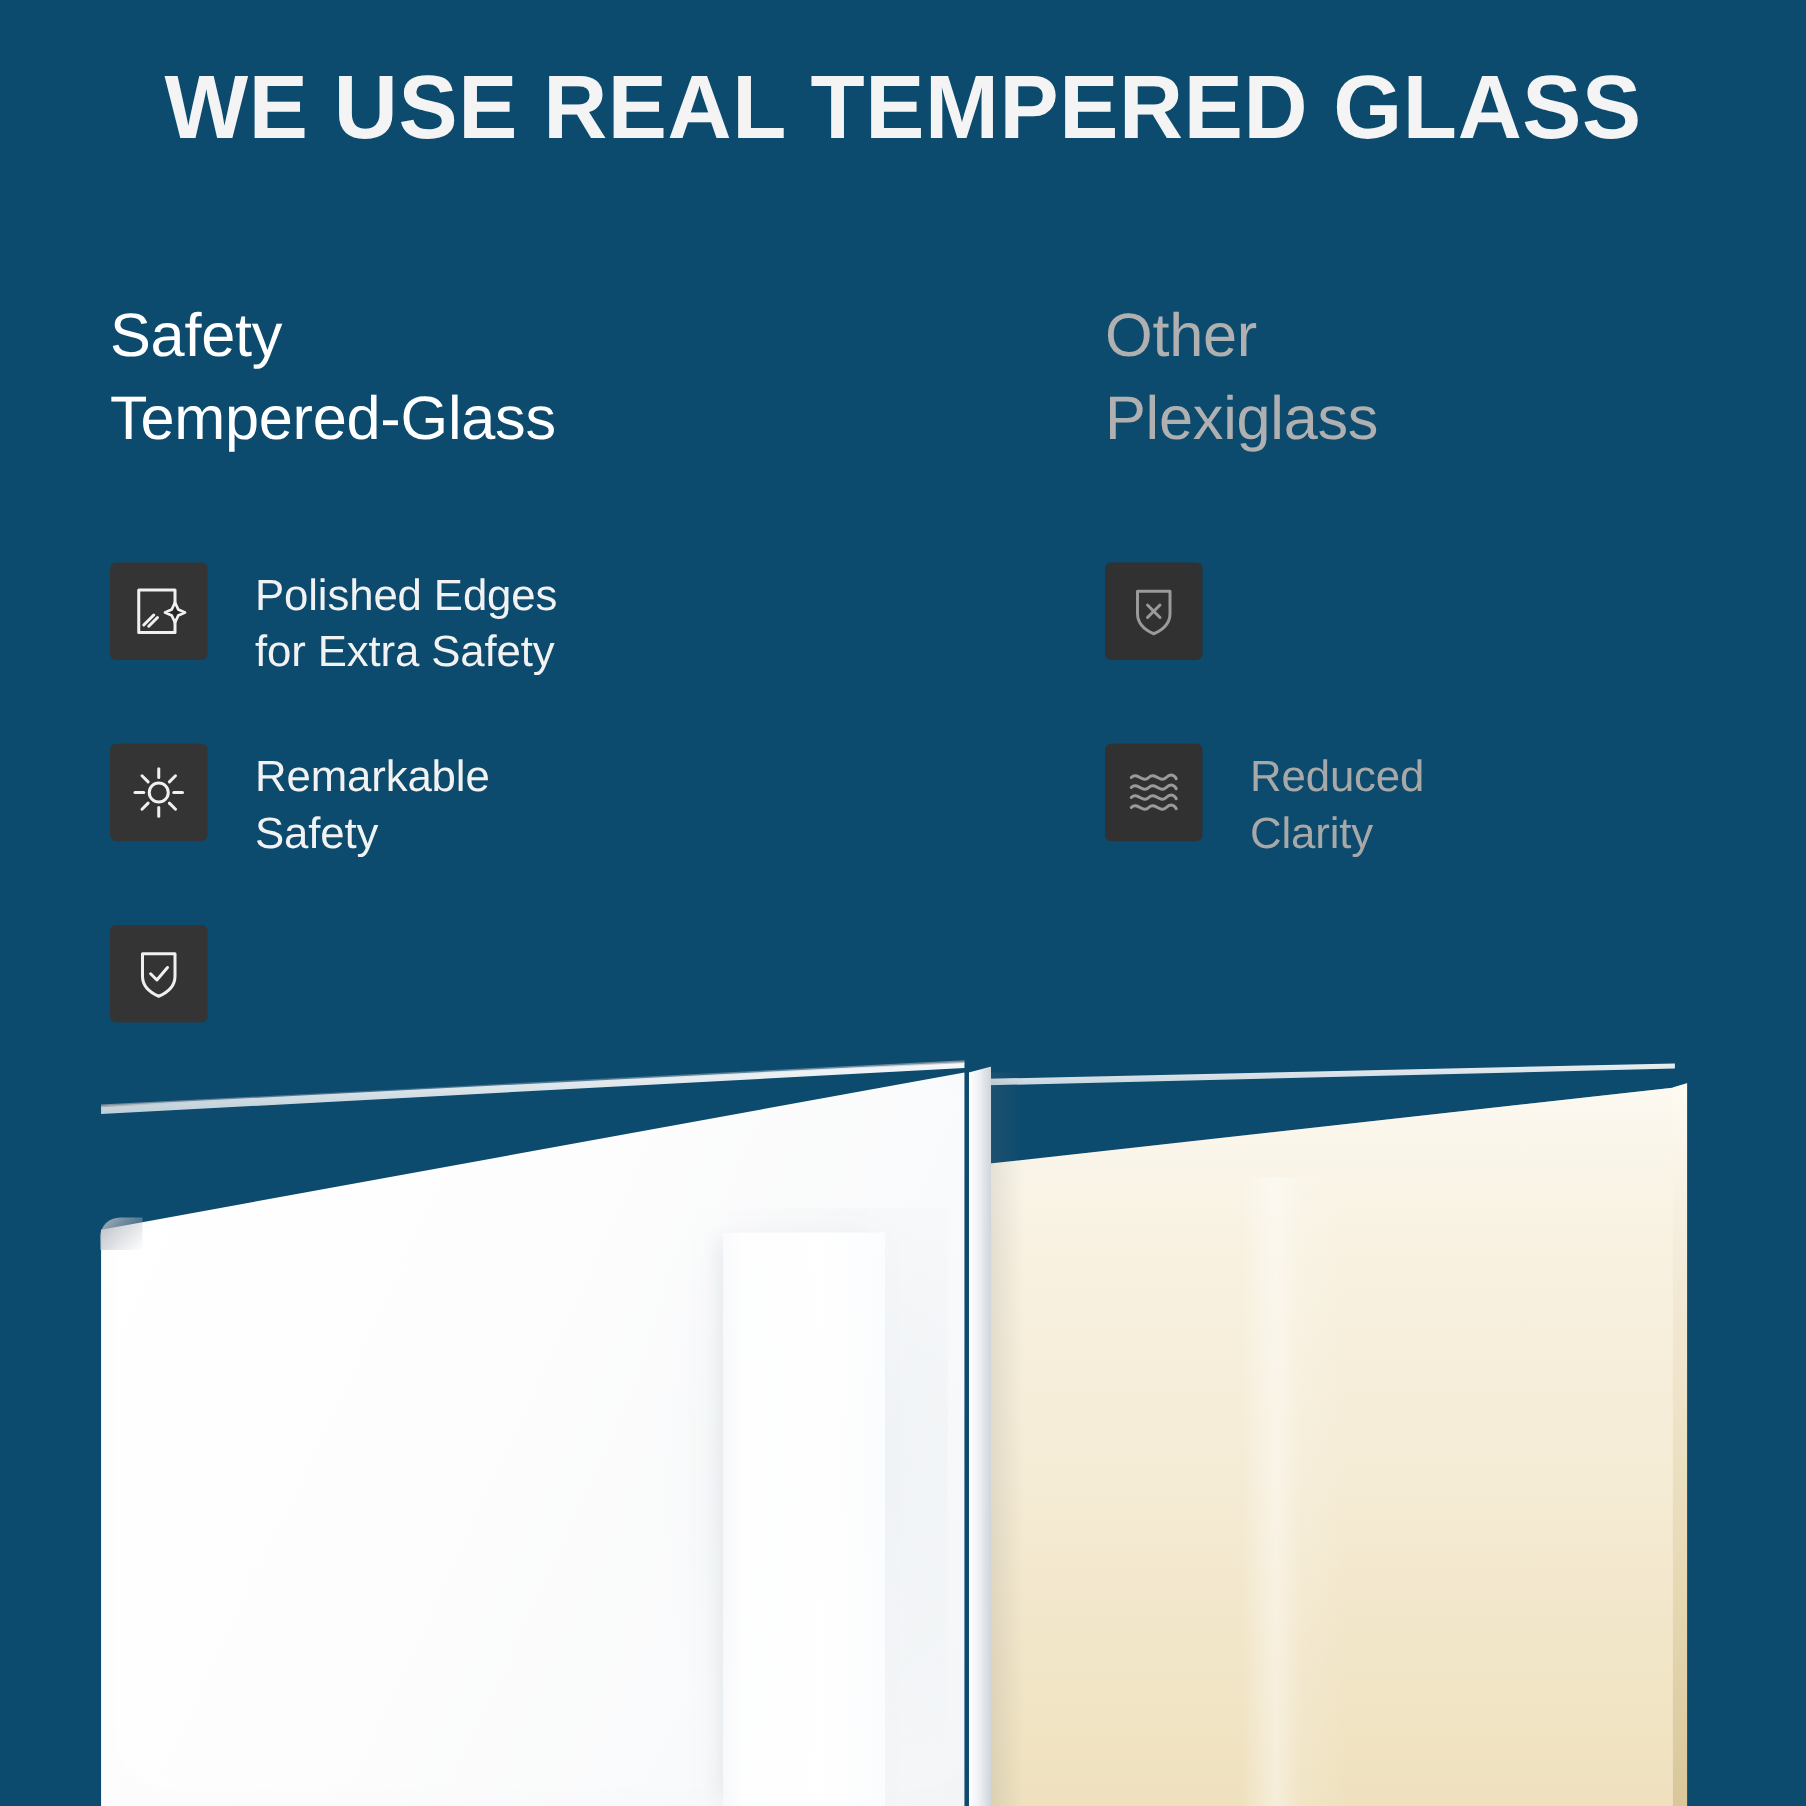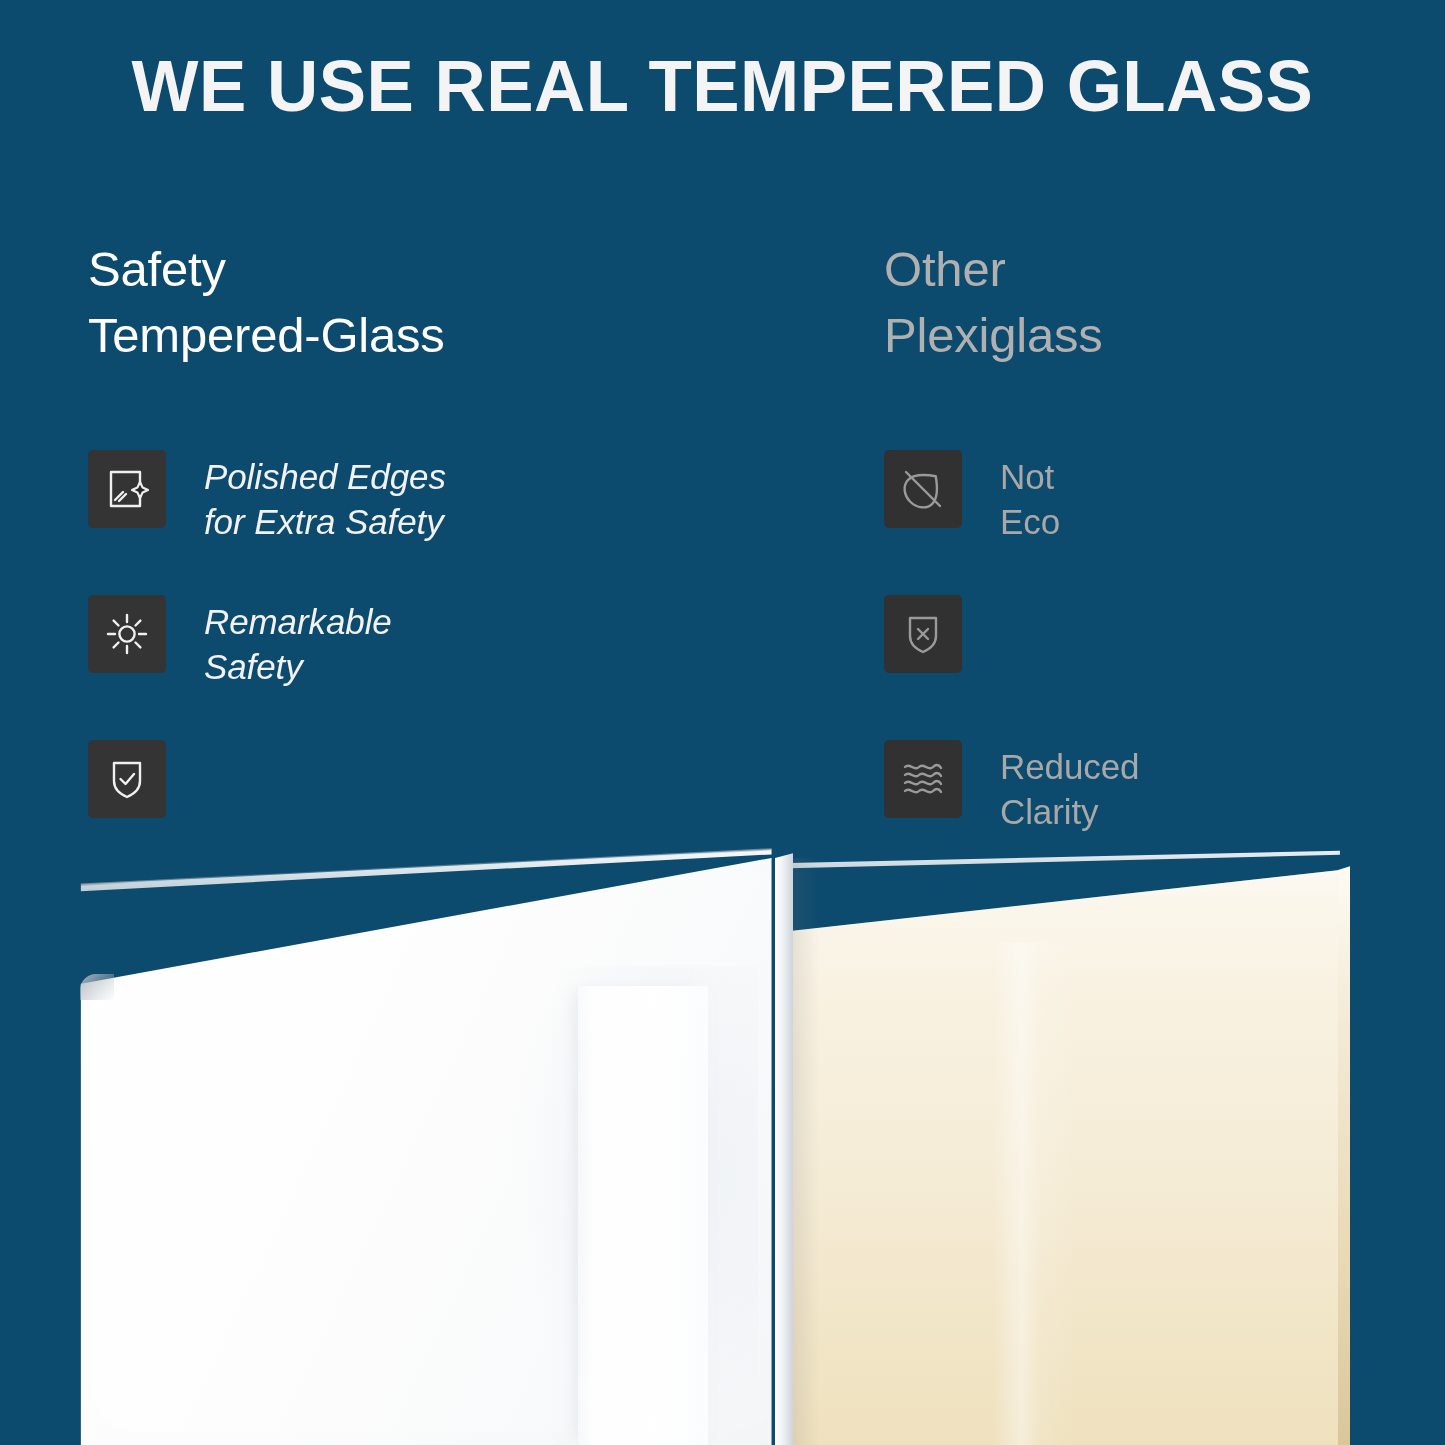--- a/index.html
+++ b/index.html
@@ -79,21 +79,21 @@
 
   .feature-text {
     margin-left:38px;
     font-size:35px;
     line-height:45px;
     font-weight:400;
     letter-spacing:-0.1px;
     white-space:pre-line;
     padding-top:6px;
   }
-  .column.left  .feature-text { color:#f2f2f2;font-style:italic; }
+  .column.left  .feature-text { color:#f2f2f2; }
   .column.right .feature-text { color:#a8a8a8; }
 
   
   #panels {
     position:absolute;
     left:0; top:846px;
     width:1445px; height:599px;
     overflow:hidden;
   }
 
@@ -297,32 +297,20 @@
 
       </div>
     </div>
 
     <div class="column right">
       <div class="col-title">Other
 Plexiglass</div>
 
       <div class="feature-list">
 
-        <div class="feature-row">
-          <div class="icon-tile">
-            <span>
-              <svg width="46" height="46" viewBox="0 0 46 46" fill="none" stroke="#9a9a9a" stroke-width="2.4" stroke-linecap="round" stroke-linejoin="round">
-                <path d="M23 5 C33 12 40 19 40 27 C40 35 32 41 23 41 C14 41 6 35 6 27 C6 19 13 12 23 5 Z" transform="rotate(45 23 23)"></path>
-                <path d="M6 6 L40 40"></path>
-              </svg>
-            </span>
-          </div>
-          <div class="feature-text">Not
-Eco</div>
-        </div>
 
         <div class="feature-row">
           <div class="icon-tile">
             <span>
               <svg width="46" height="46" viewBox="0 0 46 46" fill="none" stroke="#9a9a9a" stroke-width="2.4" stroke-linecap="round" stroke-linejoin="round">
                 <path d="M10 7 H36 V25 C36 33 30 38 23 41 C16 38 10 33 10 25 Z"></path>
                 <path d="M18 18 L28 28"></path>
                 <path d="M28 18 L18 28"></path>
               </svg>
             </span>

